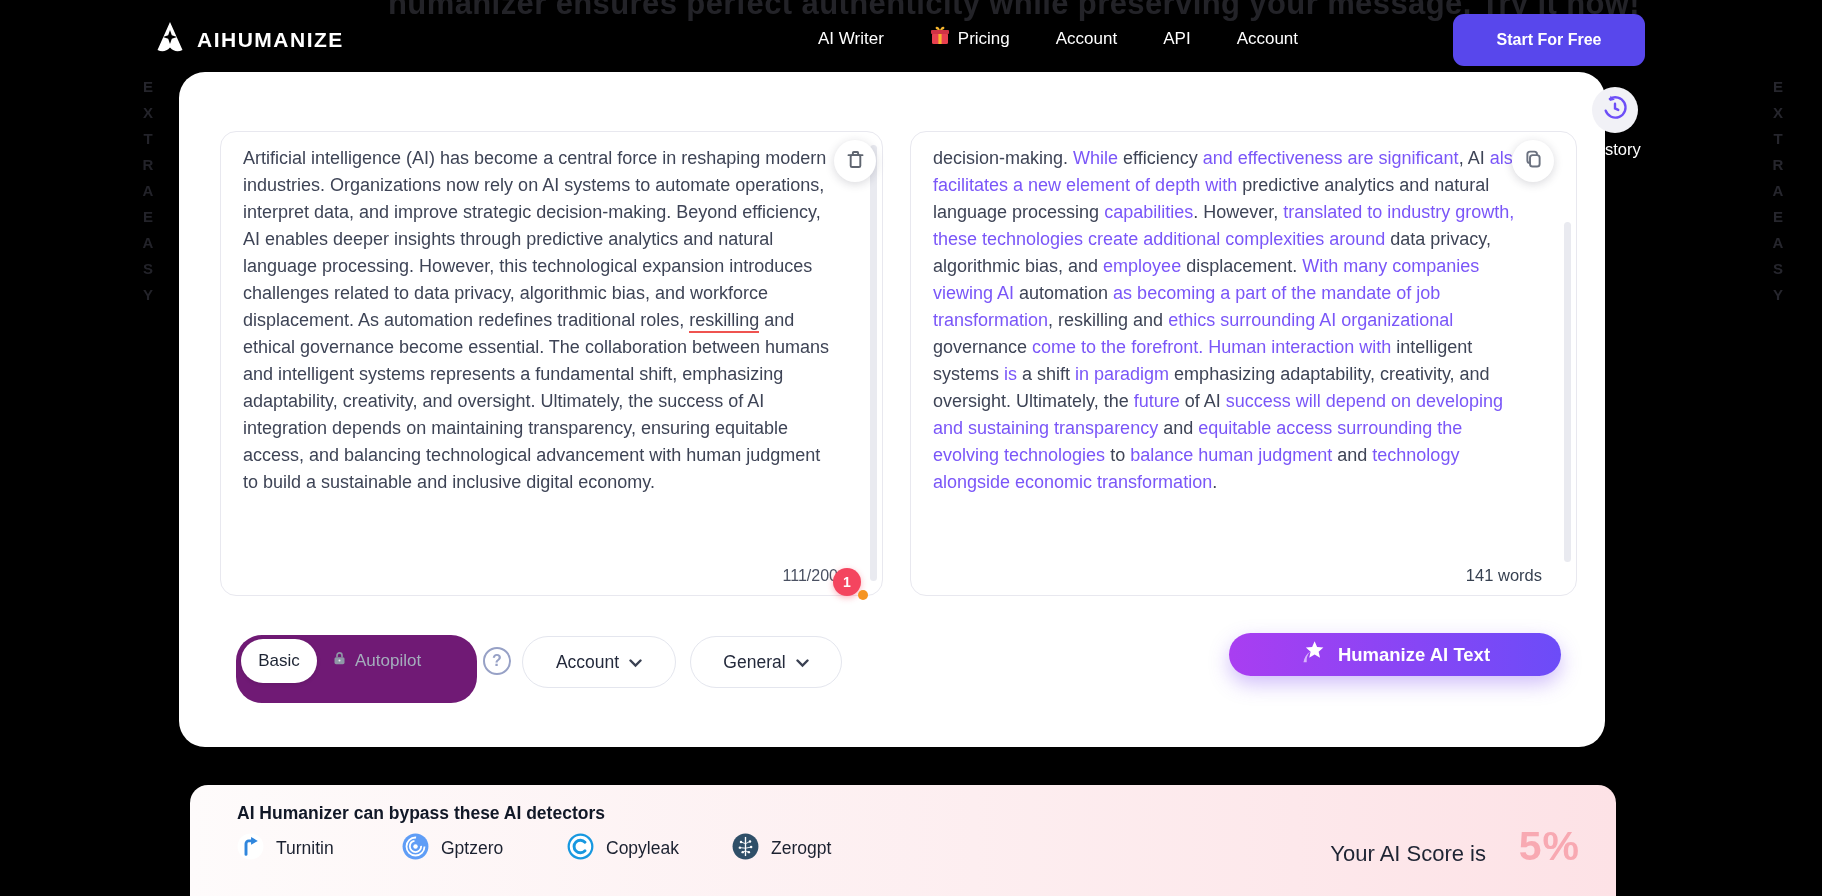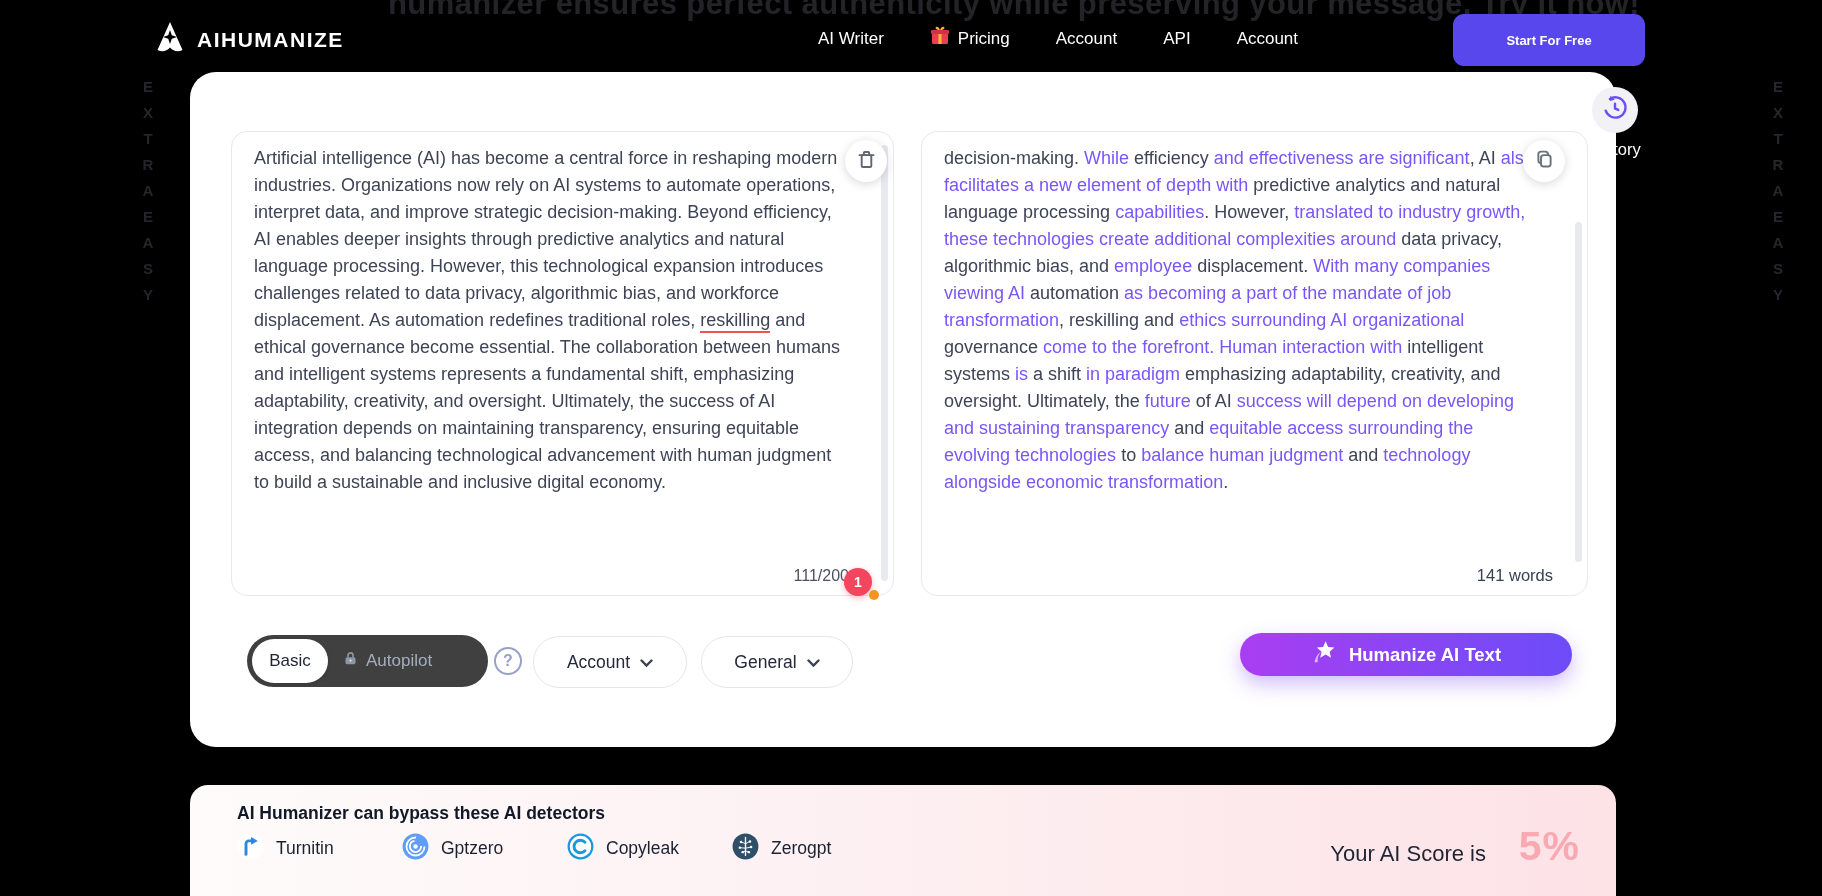--- a/index.html
+++ b/index.html
@@ -12,47 +12,47 @@
   .vletters { position:absolute; z-index:1; color:#26262d; font-size:15px; font-weight:700; line-height:26px; text-align:center; width:20px; }
   .vl-left { left:138px; top:74px; }
   .vl-right { left:1768px; top:74px; }
 
   
   .nav { position:absolute; top:4px; left:0; width:1822px; height:72px; z-index:5; }
   .brand { position:absolute; left:155px; top:0; height:72px; display:flex; align-items:center; gap:12px; cursor:pointer; }
   .brand-text { color:#fff; font-size:21px; font-weight:800; letter-spacing:1.5px; }
   .nav-links { position:absolute; left:818px; top:0; height:69px; display:flex; align-items:center; gap:46px; }
   .nav-link { color:#fff; font-size:17px; font-weight:500; display:flex; align-items:center; gap:8px; cursor:pointer; }
-  .cta { position:absolute; left:1453px; top:10px; width:192px; height:52px; background:#5847ec; border-radius:11px; color:#fff; font-size:13px; font-weight:600; display:flex; align-items:center; justify-content:center; cursor:pointer; }
+  .cta { position:absolute; left:1453px; top:10px; width:192px; height:52px; background:#5847ec; border-radius:11px; color:#fff; font-size:16px; font-weight:600; display:flex; align-items:center; justify-content:center; cursor:pointer; }
 
   
   .history-btn { position:absolute; left:1592px; top:87px; width:46px; height:46px; background:#f1f1f6; border-radius:50%; display:flex; align-items:center; justify-content:center; cursor:pointer; z-index:6; }
   .history-label { position:absolute; left:1575px; top:140px; width:80px; text-align:center; color:#fff; font-size:16.5px; font-weight:500; z-index:6; }
 
   
-  .card { position:absolute; left:190px; top:72px; width:1426px; height:675px; background:#fff; border-radius:26px; box-shadow:0 24px 60px rgba(0,0,0,.5); z-index:3; }
+  .card { position:absolute; left:179px; top:72px; width:1426px; height:675px; background:#fff; border-radius:26px; box-shadow:0 24px 60px rgba(0,0,0,.5); z-index:3; }
   .panel { position:absolute; top:59px; height:465px; border:1px solid #e8e8ef; border-radius:16px; background:#fff; }
   .panel-left { left:41px; width:663px; }
   .panel-right { left:718px; width:667px;margin-left:13px; }
   .panel-text { position:absolute; left:0; top:0; right:0; bottom:0; padding:13px 52px 36px 22px; font-size:18px; line-height:27px; color:#3e4456; overflow:hidden; }
   .seg-plain { color:#3e4456; }
   .seg-highlight { color:#7a56f8; }
   .seg-misspell { color:#3e4456; border-bottom:2.5px solid #ef5350; padding-bottom:1px; }
   .sb { position:absolute; width:7px; border-radius:4px; background:#e9eaf0; }
   .wc { position:absolute; font-size:16px; color:#4a5162; }
   .wc-left { right:44px; bottom:10px; }
   .wc-right { right:34px; bottom:10px; color:#374151; font-size:16.5px; }
   .badge { position:absolute; left:612px; top:436px; width:28px; height:28px; border-radius:50%; background:#f4455f; color:#fff; font-size:14px; font-weight:700; display:flex; align-items:center; justify-content:center; z-index:4; box-shadow:0 2px 6px rgba(244,69,95,.4); }
   .badge-dot { position:absolute; left:637px; top:458px; width:10px; height:10px; border-radius:50%; background:#f59421; z-index:5; }
   .icon-btn { position:absolute; width:42px; height:42px; border-radius:50%; background:#fff; box-shadow:0 2px 10px rgba(40,40,60,.18); display:flex; align-items:center; justify-content:center; cursor:pointer; z-index:5; }
   .trash-btn { left:655px; top:68px; }
   .copy-btn { left:1333px; top:68px; }
 
   
-  .mode-toggle { position:absolute; left:57px; top:563px; width:241px; height:52px; background:#404040; border-radius:26px; }
+  .mode-toggle { position:absolute; left:57px; top:563px; width:241px; height:68px; background:#701a75; border-radius:26px; }
   .mode-basic { position:absolute; left:5px; top:4px; width:76px; height:44px; background:#fff; border-radius:22px; box-shadow:0 1px 4px rgba(0,0,0,.12); display:flex; align-items:center; justify-content:center; font-size:17px; color:#1d2433; cursor:pointer; }
   .mode-autopilot { position:absolute; left:96px; top:0; height:52px; display:flex; align-items:center; gap:8px; font-size:17px; color:#a4adbc; cursor:pointer; }
   .help { position:absolute; left:304px; top:575px; width:28px; height:28px; border-radius:50%; border:2.5px solid #97a1c6; color:#97a1c6; font-size:16px; font-weight:700; display:flex; align-items:center; justify-content:center; cursor:pointer; }
   .select-pill { position:absolute; top:564px; height:52px; background:#fff; border:1.5px solid #e4e6ee; border-radius:27px; display:flex; align-items:center; justify-content:center; gap:10px; font-size:17.5px; color:#242a3c; cursor:pointer; }
   .select-balance { left:343px; width:154px; }
   .select-general { left:511px; width:152px; }
   .humanize-btn { position:absolute; left:1050px; top:561px; width:332px; height:43px; border-radius:27px; background:linear-gradient(90deg,#a93ef1,#6c4cf8); display:flex; align-items:center; justify-content:center; gap:12px; color:#fff; font-size:18.5px; font-weight:700; cursor:pointer; box-shadow:0 8px 20px rgba(120,70,240,.35); }
 
   
   .detect-panel { position:absolute; left:190px; top:785px; width:1426px; height:111px; border-radius:18px 18px 0 0; background:linear-gradient(90deg,#fefbfb 0%,#fdeef0 55%,#fde2e6 100%); z-index:3; }

